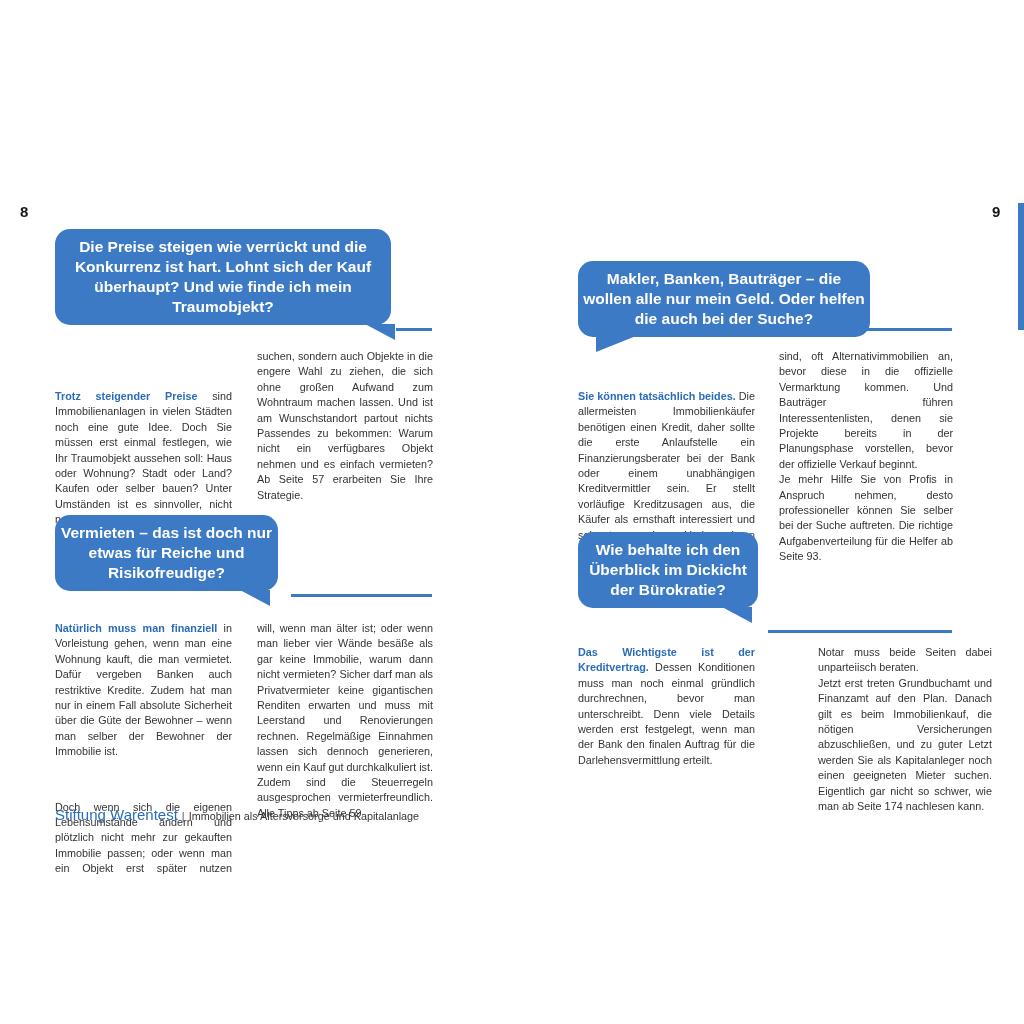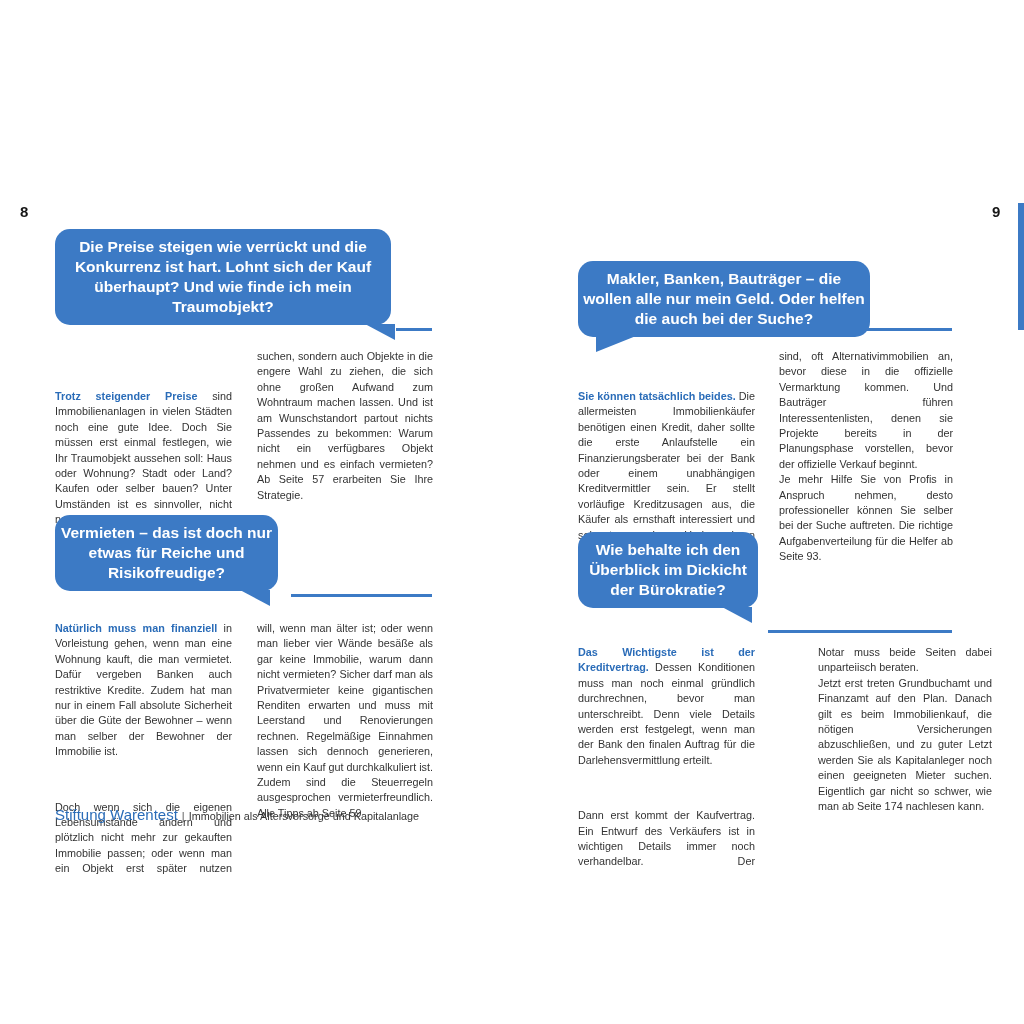--- a/index.html
+++ b/index.html
@@ -121,21 +121,20 @@
     </div>
 
     <div class="bubble" id="bubble4">
       <span>Wie behalte ich den Überblick im Dickicht der Bürokratie?</span>
       <span class="tail tail-r"></span>
     </div>
     <div class="rule" id="rule4"></div>
 
     <div class="col" id="r2c1">
       <p><span class="lead">Das Wichtigste ist der Kreditvertrag.</span><span> Dessen Konditionen muss man noch einmal gründlich durchrechnen, bevor man unterschreibt. Denn viele Details werden erst festgelegt, wenn man der Bank den finalen Auftrag für die Darlehensvermittlung erteilt.</span></p>
-      <p class="cont">Dann erst kommt der Kaufvertrag. Ein Entwurf des Verkäufers ist in wichtigen Details immer noch verhandelbar. Der</p>
     </div>
     <div class="col" id="r2c2">
       <p>Notar muss beide Seiten dabei unparteiisch beraten.</p>
       <p>Jetzt erst treten Grundbuchamt und Finanzamt auf den Plan. Danach gilt es beim Immobilienkauf, die nötigen Versicherungen abzuschließen, und zu guter Letzt werden Sie als Kapitalanleger noch einen geeigneten Mieter suchen. Eigentlich gar nicht so schwer, wie man ab Seite 174 nachlesen kann.</p>
     </div>
   </div>
 
 </div>
 
 </body></html>

